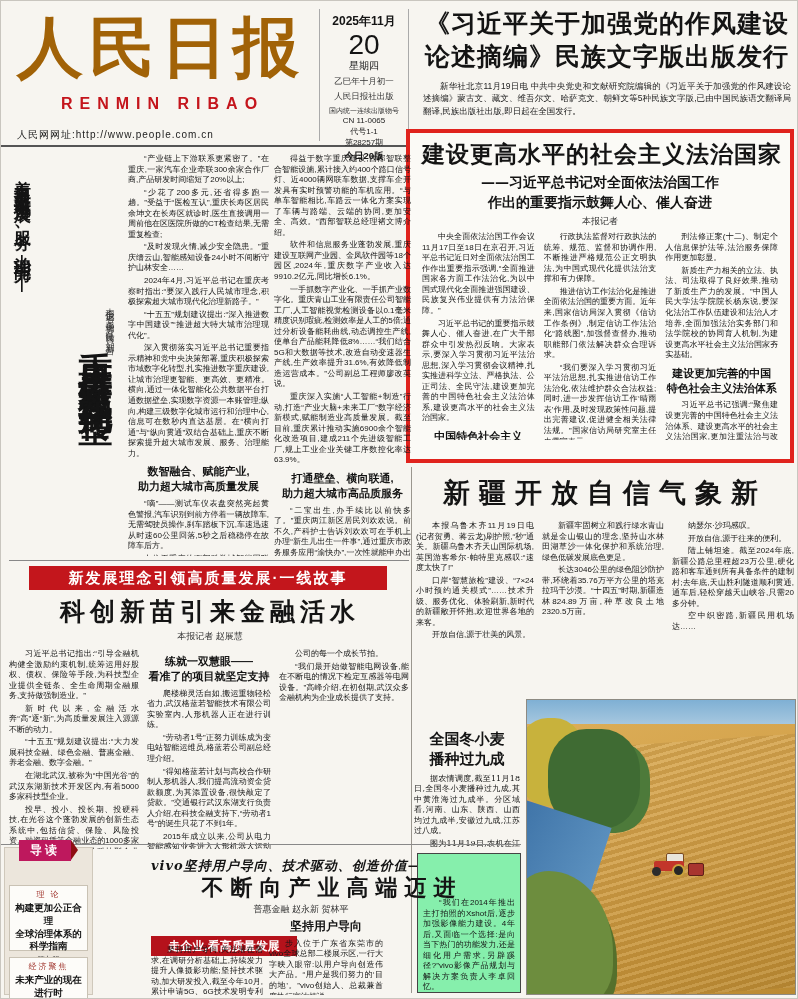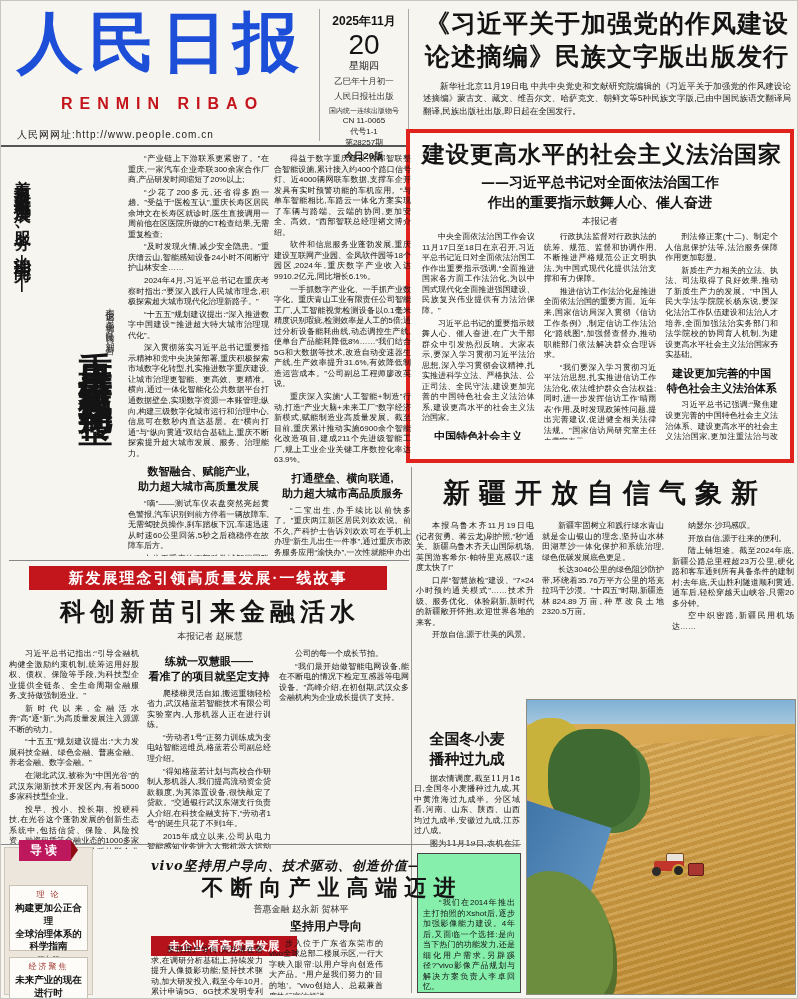--- a/index.html
+++ b/index.html
@@ -2,22 +2,22 @@
 <html><head>
 <meta charset="utf-8">
 <style>
   html,body{margin:0;padding:0;background:#e8e6e0;}
   .page{position:relative;width:798px;height:999px;background:#f7f5f0;margin:0 auto;
         font-family:"Liberation Sans","DejaVu Sans",sans-serif;color:#141414;overflow:hidden;
         border:1px solid #c9c6bf;box-sizing:border-box;}
   .rule{position:absolute;background:#555;}
   .vrule{position:absolute;background:#9a968e;width:1px;}
   
-  .mast-title{position:absolute;left:16px;top:6px;width:300px;height:86px;font-family:Liberation Mono, monospace;
-        font-size:66px;font-weight:bold;color:#1d4ed8;letter-spacing:6px;line-height:1.25;white-space:nowrap;}
+  .mast-title{position:absolute;left:16px;top:6px;width:300px;height:86px;font-family:Liberation Serif, serif;
+        font-size:66px;font-weight:bold;color:#a16207;letter-spacing:6px;line-height:1.25;white-space:nowrap;}
   .mast-pinyin{position:absolute;left:60px;top:94px;width:240px;color:#c4151c;font-weight:bold;
         font-size:16px;letter-spacing:7px;}
   .website{position:absolute;left:16px;top:127px;width:300px;font-size:10px;color:#222;letter-spacing:1px;}
   
   .datebox{position:absolute;left:318px;top:8px;width:90px;height:132px;border-left:1px solid #aaa;
         border-right:1px solid #aaa;text-align:center;padding-top:4px;box-sizing:border-box;}
   .db-ym{font-size:12px;font-weight:bold;}
   .db-day{font-size:28px;line-height:1.05;}
   .db-wd{font-size:10px;margin-bottom:3px;}
   .db-lunar,.db-pub{font-size:8.5px;color:#333;margin-bottom:3px;}

